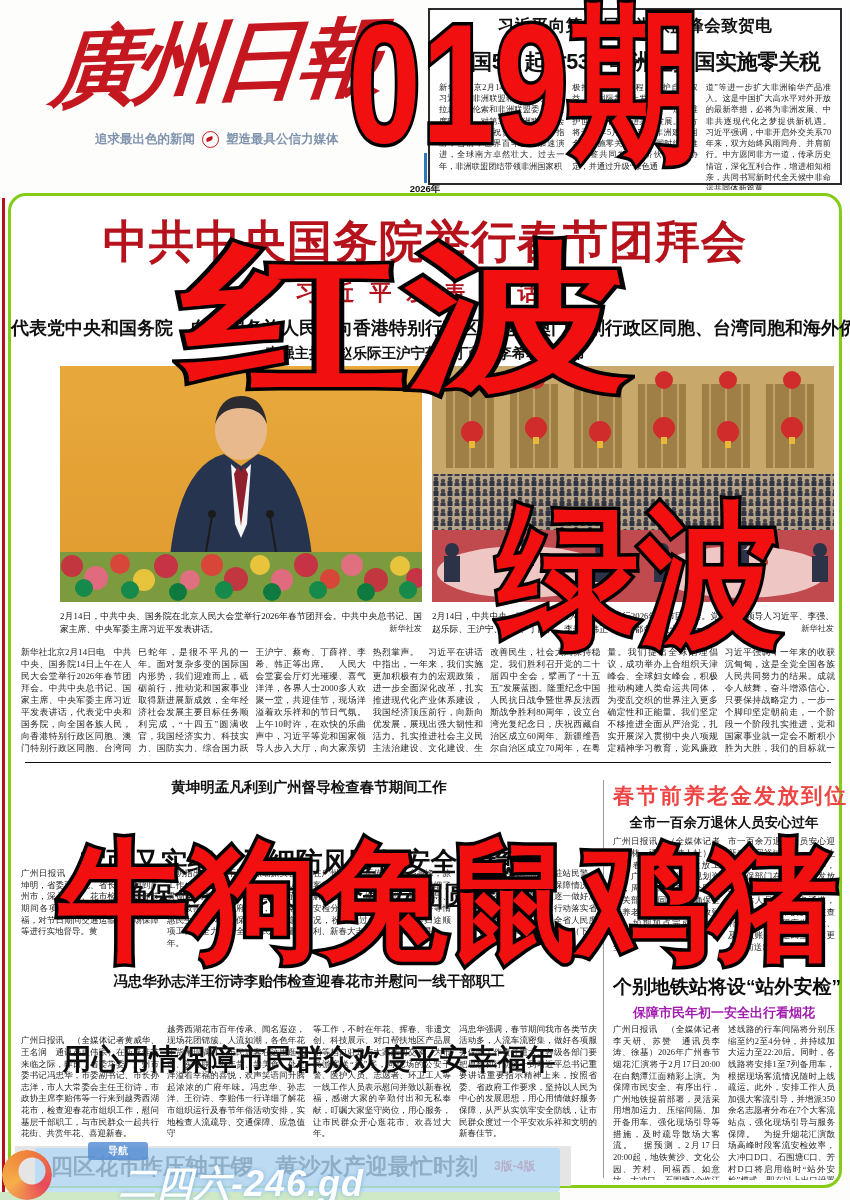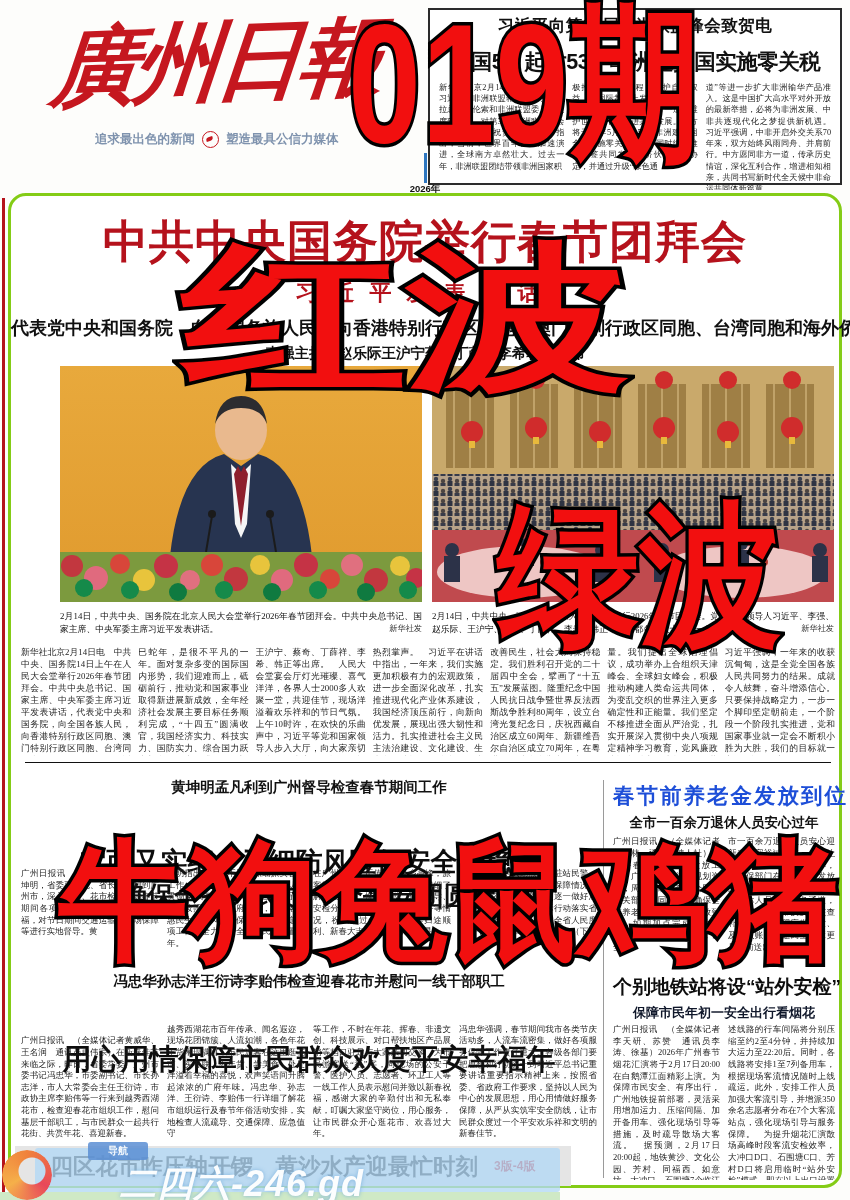--- a/index.html
+++ b/index.html
@@ -43,24 +43,24 @@
          letter-spacing:15px;white-space:nowrap;}
   #m-deck{left:0;top:120px;width:100%;text-align:center;font-size:18px;font-weight:800;color:#101010;white-space:nowrap;}
   #m-byline{left:0;top:148px;width:100%;text-align:center;font-size:14.5px;font-weight:700;color:#101010;}
   .photo{overflow:hidden;background:#ddd;}
   .caption{font-family:"Liberation Serif",serif;font-size:8.8px;line-height:1.45;text-align:justify;color:#111;}
   .credit{float:right;font-size:8.2px;color:#333;margin-left:8px;}
   #m-rule{left:14px;top:566px;width:806px;border-top:1.6px solid #111;}
   .kicker{text-align:center;font-weight:800;font-size:14.5px;color:#111;}
   .bighead{text-align:center;font-weight:900;color:#0d0d0d;white-space:nowrap;margin-top:48px;}
   #v-divider{left:592px;top:584px;width:1px;height:398px;background:#9a9a9a;}
-  #sb-phead{text-align:center;font-size:21.5px;font-weight:900;letter-spacing:2px;color:#1d4ed8;white-space:nowrap;}
+  #sb-phead{text-align:center;font-size:21.5px;font-weight:900;letter-spacing:2px;color:#ef4444;white-space:nowrap;}
   #sb-psub{text-align:center;font-size:13.5px;font-weight:700;color:#111;margin-top:5px;white-space:nowrap;}
   #sb-mhead{text-align:center;font-size:19px;font-weight:900;color:#0d0d0d;white-space:nowrap;}
-  #sb-msub{text-align:center;font-size:13px;font-weight:700;color:#0f172a;margin-top:4px;white-space:nowrap;}
+  #sb-msub{text-align:center;font-size:13px;font-weight:700;color:#a21caf;margin-top:4px;white-space:nowrap;}
   #bottom-bar{left:4px;top:950px;width:556px;height:40px;background:#e5e5e5;display:flex;
               align-items:center;justify-content:center;gap:16px;}
   #bb-text{font-size:22.5px;font-weight:900;color:#141414;white-space:nowrap;}
   #bb-pages{font-size:12px;font-weight:800;color:#c5171f;white-space:nowrap;}
   
   .stamp{position:absolute;z-index:40;color:#f20f0f;font-weight:900;line-height:.98;white-space:nowrap;
          -webkit-text-stroke:7px #000;paint-order:stroke fill;transform-origin:top left;}
   #st-top{left:348px;top:2px;font-size:168px;letter-spacing:1px;transform:scaleX(.78);}
   #st-left{left:182px;top:240px;font-size:158px;transform:scaleX(1.42);}
   #st-right{left:497px;top:500px;font-size:155px;transform:scaleX(.92);}

